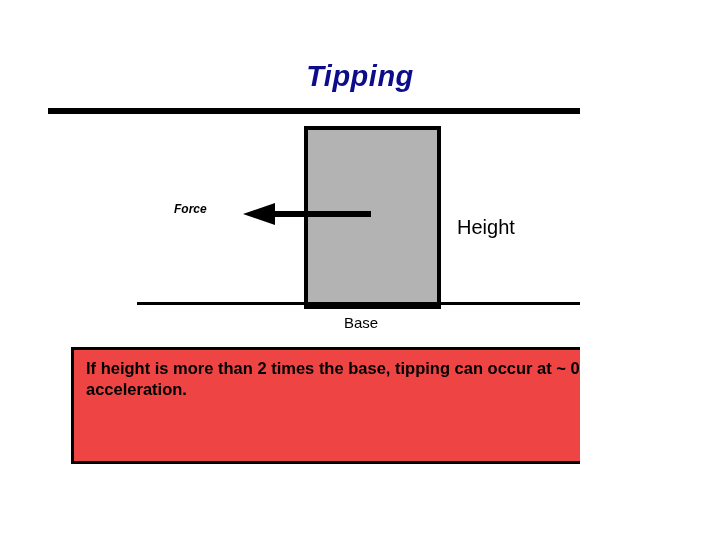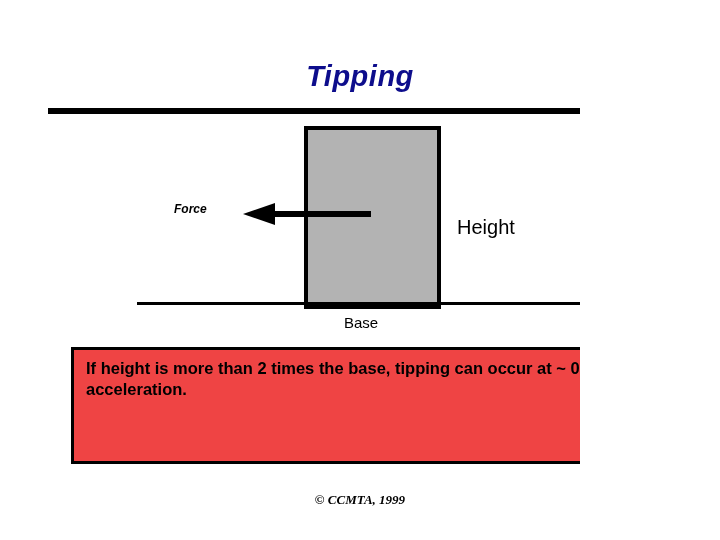--- a/index.html
+++ b/index.html
@@ -199,17 +199,16 @@
     <div class="diagram-label" id="height-label">Height</div>
 
     <div class="diagram-label" id="base-label">Base</div>
 
   </div>
 
   <div id="callout">
     <p>If height is more than 2 times the base, tipping can occur at ~ 0.5 g acceleration.</p>
   </div>
 
-  <div id="copyright">© CCMTA, 1999</div>
 
   <div id="page-number">28</div>
 
 </div>
 
 </body></html>

